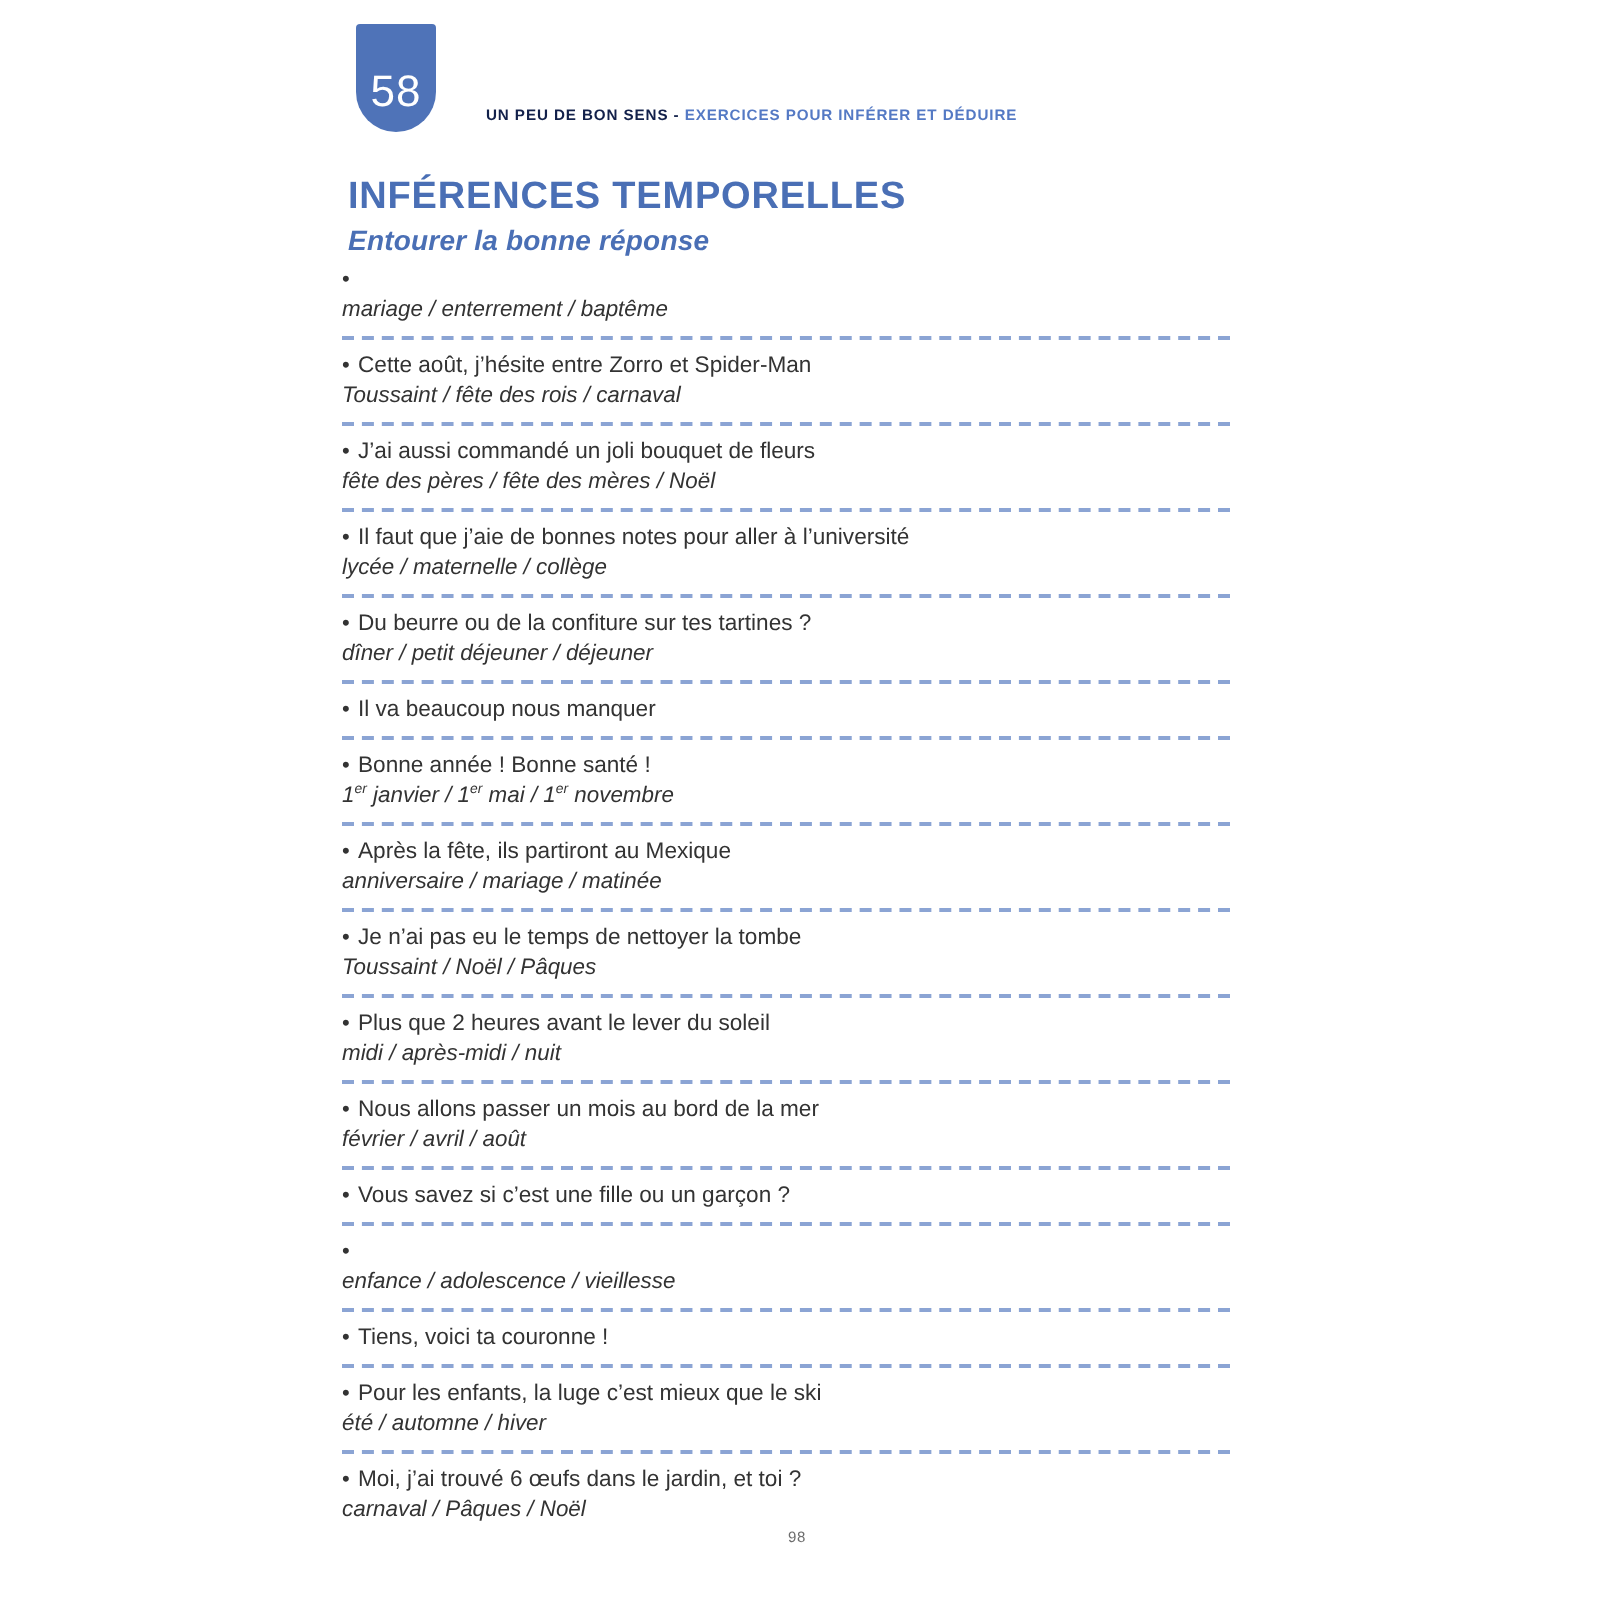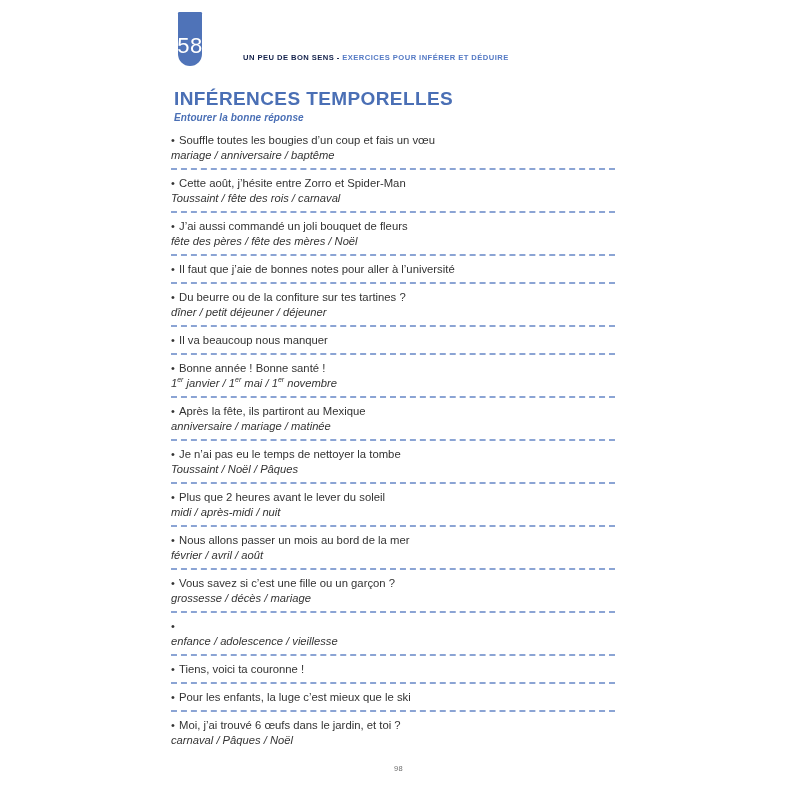--- a/index.html
+++ b/index.html
@@ -27,21 +27,21 @@
     position: absolute;
     left: 178px;
     top: 12px;
     width: 440px;
     height: 60px;
   }
   .badge {
     position: absolute;
     left: 0;
     top: 0;
-    width: 24px;
+    width: 40px;
     height: 54px;
     background: #4f73b8;
     border-radius: 2px 2px 20px 20px;
     display: flex;
     align-items: flex-end;
     justify-content: center;
   }
   .badge-number {
     color: #ffffff;
     font-size: 22px;
@@ -74,21 +74,21 @@
     font-weight: bold;
     color: #4a6fb5;
     letter-spacing: 0.4px;
     line-height: 1;
     white-space: nowrap;
   }
   .subtitle {
     position: absolute;
     left: 174px;
     top: 112px;
-    font-size: 10px;
+    font-size: 14px;
     font-weight: bold;
     font-style: italic;
     color: #4a6fb5;
     letter-spacing: 0.1px;
     white-space: nowrap;
   }
 
   
   .exercises {
     position: absolute;
@@ -160,23 +160,22 @@
   </div>
 
   <h1 class="title">INFÉRENCES TEMPORELLES</h1>
 
   <div class="subtitle">Entourer la bonne réponse</div>
 
   <div class="exercises" id="exercise-list">
       <div class="item">
         <div class="item-prompt">
           <span class="bullet">•</span>
-          <span class="prompt-text">Souffle toutes les bougies d’un coup et fais un vœu</span>
-        </div>
-        <div class="item-choices">mariage / anniversaire / baptême</div>
+        </div>
+        <div class="item-choices">mariage / enterrement / baptême</div>
         <div class="separator"></div>
       </div>
       <div class="item">
         <div class="item-prompt">
           <span class="bullet">•</span>
           <span class="prompt-text">Cette août, j’hésite entre Zorro et Spider-Man</span>
         </div>
         <div class="item-choices">Toussaint / fête des rois / carnaval</div>
         <div class="separator"></div>
       </div>
@@ -186,20 +185,21 @@
           <span class="prompt-text">J’ai aussi commandé un joli bouquet de fleurs</span>
         </div>
         <div class="item-choices">fête des pères / fête des mères / Noël</div>
         <div class="separator"></div>
       </div>
       <div class="item">
         <div class="item-prompt">
           <span class="bullet">•</span>
           <span class="prompt-text">Il faut que j’aie de bonnes notes pour aller à l’université</span>
         </div>
+        <div class="item-choices">lycée / maternelle / collège</div>
         <div class="separator"></div>
       </div>
       <div class="item">
         <div class="item-prompt">
           <span class="bullet">•</span>
           <span class="prompt-text">Du beurre ou de la confiture sur tes tartines ?</span>
         </div>
         <div class="item-choices">dîner / petit déjeuner / déjeuner</div>
         <div class="separator"></div>
       </div>
@@ -248,21 +248,20 @@
           <span class="prompt-text">Nous allons passer un mois au bord de la mer</span>
         </div>
         <div class="item-choices">février / avril / août</div>
         <div class="separator"></div>
       </div>
       <div class="item">
         <div class="item-prompt">
           <span class="bullet">•</span>
           <span class="prompt-text">Vous savez si c’est une fille ou un garçon ?</span>
         </div>
-        <div class="item-choices">grossesse / décès / mariage</div>
         <div class="separator"></div>
       </div>
       <div class="item">
         <div class="item-prompt">
           <span class="bullet">•</span>
         </div>
         <div class="item-choices">enfance / adolescence / vieillesse</div>
         <div class="separator"></div>
       </div>
       <div class="item">
@@ -270,20 +269,21 @@
           <span class="bullet">•</span>
           <span class="prompt-text">Tiens, voici ta couronne !</span>
         </div>
         <div class="separator"></div>
       </div>
       <div class="item">
         <div class="item-prompt">
           <span class="bullet">•</span>
           <span class="prompt-text">Pour les enfants, la luge c’est mieux que le ski</span>
         </div>
+        <div class="item-choices">été / automne / hiver</div>
         <div class="separator"></div>
       </div>
       <div class="item">
         <div class="item-prompt">
           <span class="bullet">•</span>
           <span class="prompt-text">Moi, j’ai trouvé 6 œufs dans le jardin, et toi ?</span>
         </div>
         <div class="item-choices">carnaval / Pâques / Noël</div>
       </div>
     </div>

